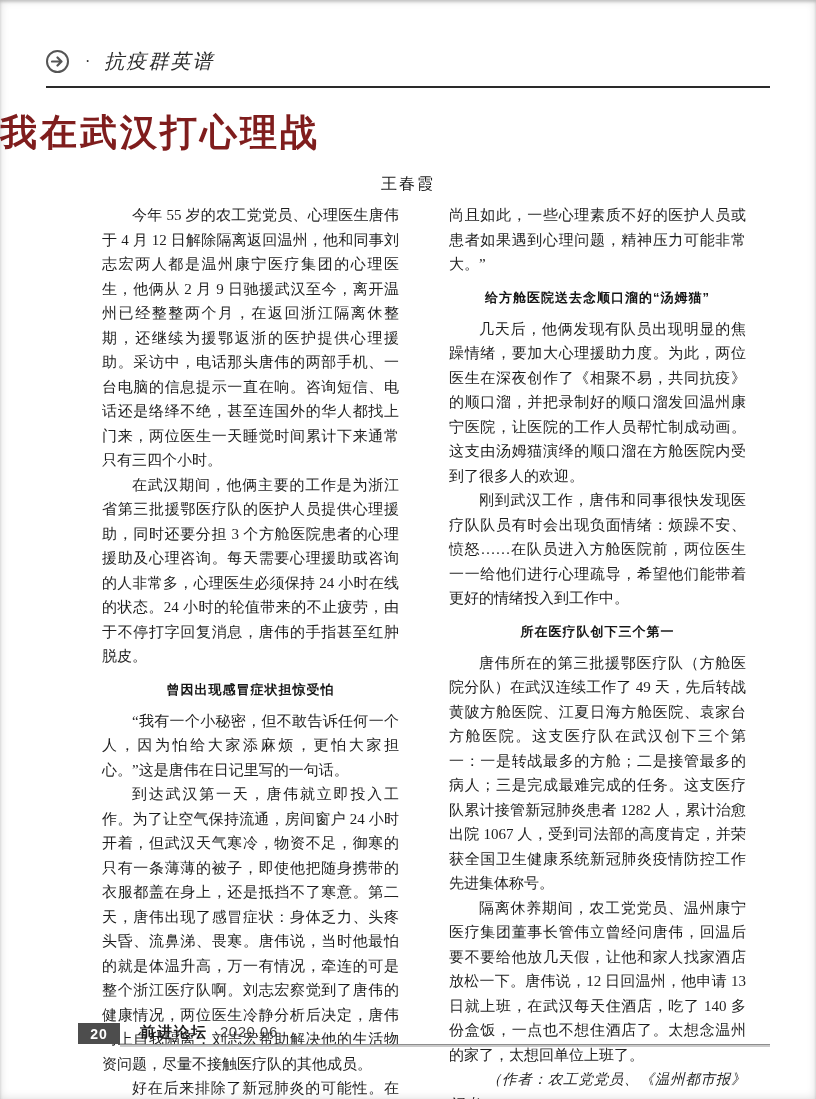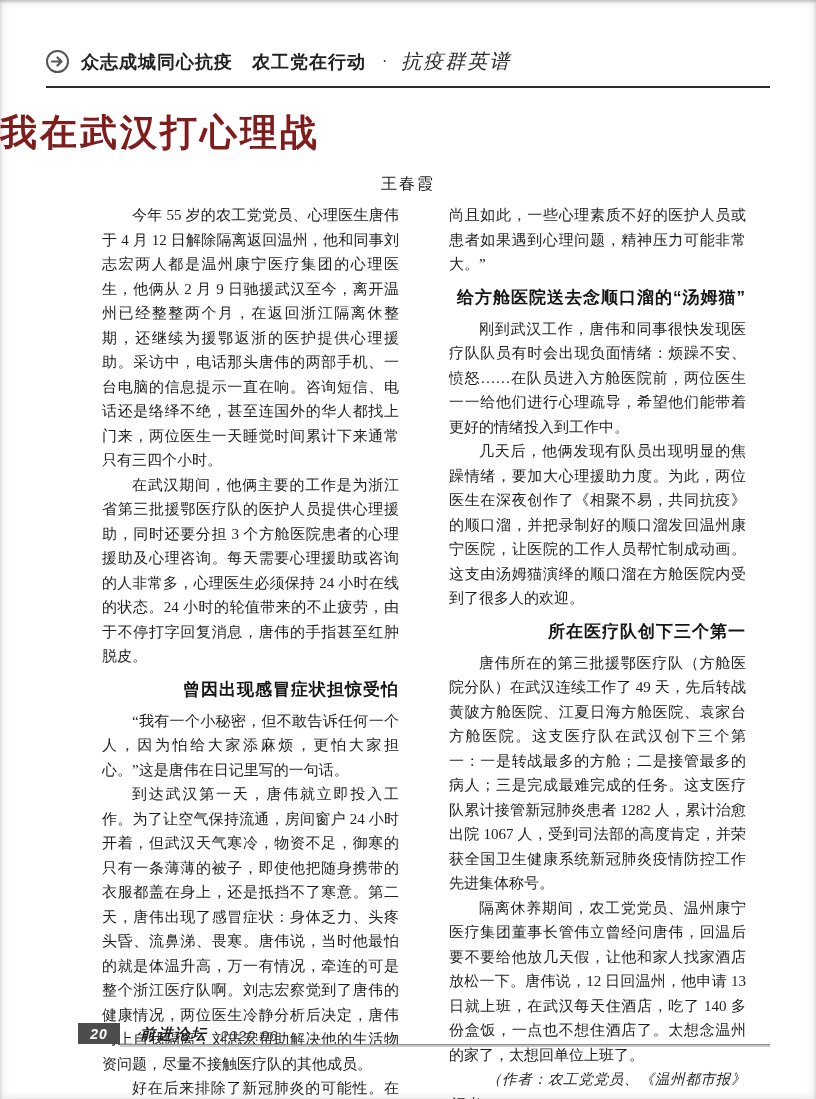--- a/index.html
+++ b/index.html
@@ -57,22 +57,22 @@
   }
   .col { flex: 1 1 0; margin-left: 30px; }
   .col p {
     font-size: 15px; line-height: 24.5px;
     text-align: justify; text-justify: inter-ideograph;
     text-indent: 2em; color: #1e1e1e;
   }
   .col p.no-indent { text-indent: 0; }
   .col h3 {
     font-family: "Liberation Sans", "DejaVu Sans", sans-serif;
-    font-size: 17px; font-weight: bold; color: #151515;
-    text-align: right; letter-spacing: 1px;
+    font-size: 13px; font-weight: bold; color: #151515;
+    text-align: center; letter-spacing: 1px;
     margin: 9px 0 8px 0; line-height: 23px;
   }
   .attribution {
     font-family: "DejaVu Serif", serif; font-style: italic;
     font-size: 14.5px !important; letter-spacing: 0.5px;
     text-indent: 2.6em !important;
   }
   .editor-line {
     margin-top: 30px;
     text-align: center; padding-right: 40px;
@@ -80,21 +80,21 @@
     font-size: 15px; color: #1c1c1c; letter-spacing: 1px;
   }
   .editor-line .gap { display: inline-block; width: 1.4em; }
 
   
   .footer {
     position: absolute; left: 78px; top: 1023px; right: 46px;
     height: 26px;
     font-family: "Liberation Sans", "DejaVu Sans", sans-serif;
   }
-  .footer-row { display: flex; align-items: flex-end; height: 21px; font-style: italic; }
+  .footer-row { display: flex; align-items: flex-start; height: 21px; }
   .page-badge {
     width: 42px; height: 21px; background: #4d4d4d; color: #fff;
     font-weight: bold; font-size: 14px;
     display: flex; align-items: center; justify-content: center;
     letter-spacing: 1px;
   }
   .journal-name { font-weight: bold; font-size: 15px; color: #1d1d1d; margin-left: 20px; letter-spacing: 2px; }
   .issue-number { font-size: 15px; color: #404040; margin-left: 12px; letter-spacing: 0.5px; }
   .footer-rule {
     position: absolute; left: 42px; right: 0; top: 21px; height: 3px;
@@ -105,21 +105,20 @@
 <body>
 
 <div class="page">
 
   <div class="header">
     <span class="circle-icon">
       <svg width="13" height="13" viewBox="0 0 13 13">
         <path d="M1 6.5 H10 M6.5 2.5 L10.5 6.5 L6.5 10.5" fill="none" stroke="#555" stroke-width="2.2" stroke-linecap="round" stroke-linejoin="round"></path>
       </svg>
     </span>
-    <span class="header-main">众志成城同心抗疫　农工党在行动</span>
     <span class="header-sep">·</span>
     <span class="header-sub">抗疫群英谱</span>
   </div>
 
   <div class="article-title">我在武汉打心理战</div>
   <div class="article-author">王春霞</div>
 
   <div class="columns">
 
     <div class="col">
@@ -127,22 +126,22 @@
       <p>在武汉期间，他俩主要的工作是为浙江省第三批援鄂医疗队的医护人员提供心理援助，同时还要分担 3 个方舱医院患者的心理援助及心理咨询。每天需要心理援助或咨询的人非常多，心理医生必须保持 24 小时在线的状态。24 小时的轮值带来的不止疲劳，由于不停打字回复消息，唐伟的手指甚至红肿脱皮。</p>
       <h3>曾因出现感冒症状担惊受怕</h3>
       <p>“我有一个小秘密，但不敢告诉任何一个人，因为怕给大家添麻烦，更怕大家担心。”这是唐伟在日记里写的一句话。</p>
       <p>到达武汉第一天，唐伟就立即投入工作。为了让空气保持流通，房间窗户 24 小时开着，但武汉天气寒冷，物资不足，御寒的只有一条薄薄的被子，即使他把随身携带的衣服都盖在身上，还是抵挡不了寒意。第二天，唐伟出现了感冒症状：身体乏力、头疼头昏、流鼻涕、畏寒。唐伟说，当时他最怕的就是体温升高，万一有情况，牵连的可是整个浙江医疗队啊。刘志宏察觉到了唐伟的健康情况，两位医生冷静分析后决定，唐伟马上自我隔离，刘志宏帮助解决他的生活物资问题，尽量不接触医疗队的其他成员。</p>
       <p>好在后来排除了新冠肺炎的可能性。在这个过程中，他更加担心医疗队成员的心理健康。“我</p>
     </div>
 
     <div class="col">
       <p class="no-indent">尚且如此，一些心理素质不好的医护人员或患者如果遇到心理问题，精神压力可能非常大。”</p>
       <h3>给方舱医院送去念顺口溜的“汤姆猫”</h3>
+      <p>几天后，他俩发现有队员出现明显的焦躁情绪，要加大心理援助力度。为此，两位医生在深夜创作了《相聚不易，共同抗疫》的顺口溜，并把录制好的顺口溜发回温州康宁医院，让医院的工作人员帮忙制成动画。这支由汤姆猫演绎的顺口溜在方舱医院内受到了很多人的欢迎。</p>
       <p>刚到武汉工作，唐伟和同事很快发现医疗队队员有时会出现负面情绪：烦躁不安、愤怒……在队员进入方舱医院前，两位医生一一给他们进行心理疏导，希望他们能带着更好的情绪投入到工作中。</p>
-      <p>几天后，他俩发现有队员出现明显的焦躁情绪，要加大心理援助力度。为此，两位医生在深夜创作了《相聚不易，共同抗疫》的顺口溜，并把录制好的顺口溜发回温州康宁医院，让医院的工作人员帮忙制成动画。这支由汤姆猫演绎的顺口溜在方舱医院内受到了很多人的欢迎。</p>
       <h3>所在医疗队创下三个第一</h3>
       <p>唐伟所在的第三批援鄂医疗队（方舱医院分队）在武汉连续工作了 49 天，先后转战黄陂方舱医院、江夏日海方舱医院、袁家台方舱医院。这支医疗队在武汉创下三个第一：一是转战最多的方舱；二是接管最多的病人；三是完成最难完成的任务。这支医疗队累计接管新冠肺炎患者 1282 人，累计治愈出院 1067 人，受到司法部的高度肯定，并荣获全国卫生健康系统新冠肺炎疫情防控工作先进集体称号。</p>
       <p>隔离休养期间，农工党党员、温州康宁医疗集团董事长管伟立曾经问唐伟，回温后要不要给他放几天假，让他和家人找家酒店放松一下。唐伟说，12 日回温州，他申请 13 日就上班，在武汉每天住酒店，吃了 140 多份盒饭，一点也不想住酒店了。太想念温州的家了，太想回单位上班了。</p>
       <p class="attribution">（作者：农工党党员、《温州都市报》记者）</p>
       <div class="editor-line">
         <span>责任编辑</span><span class="gap"></span><span>陈文娟</span>
       </div>
     </div>
 
   </div>

